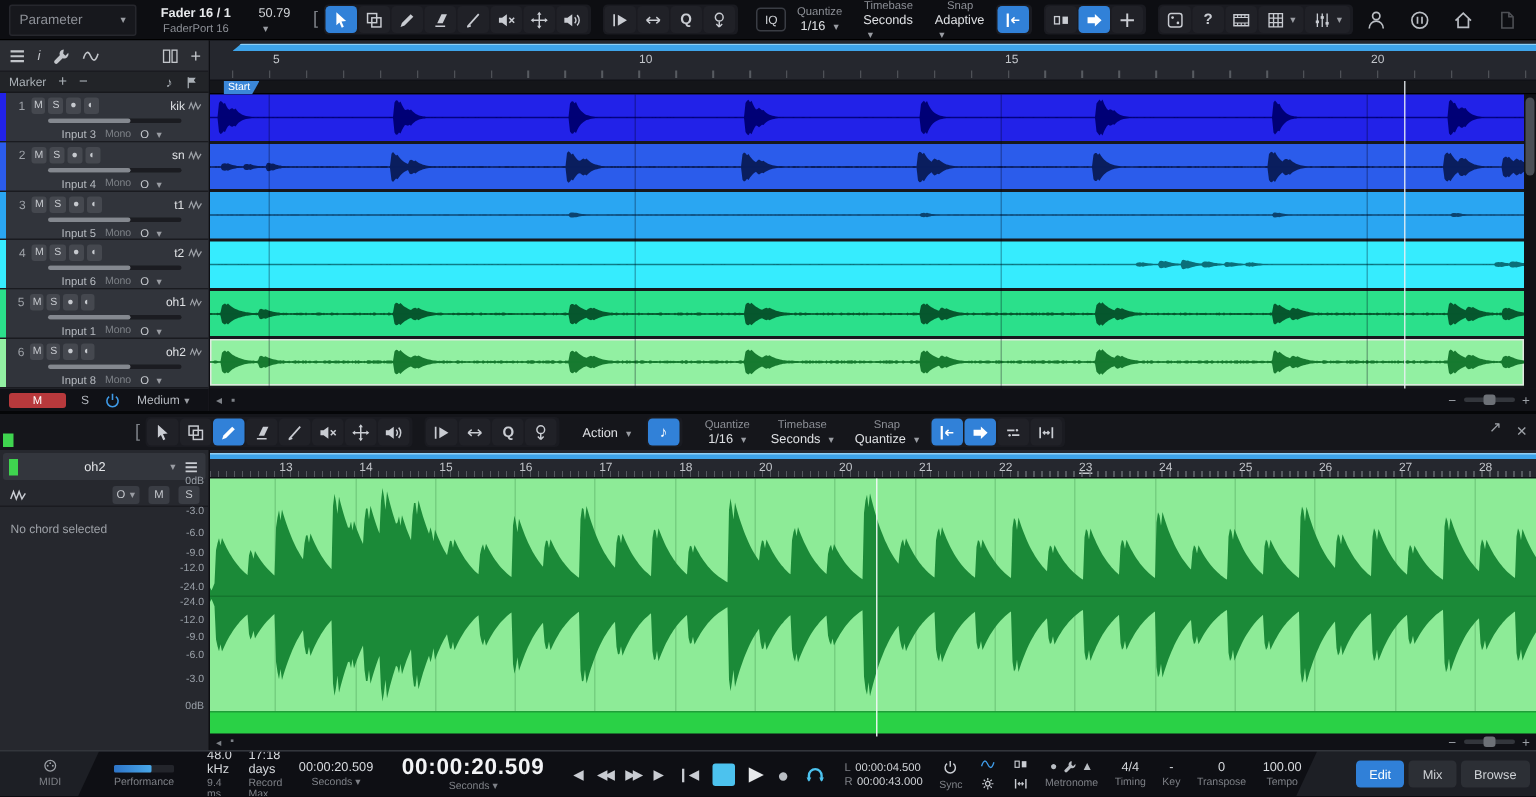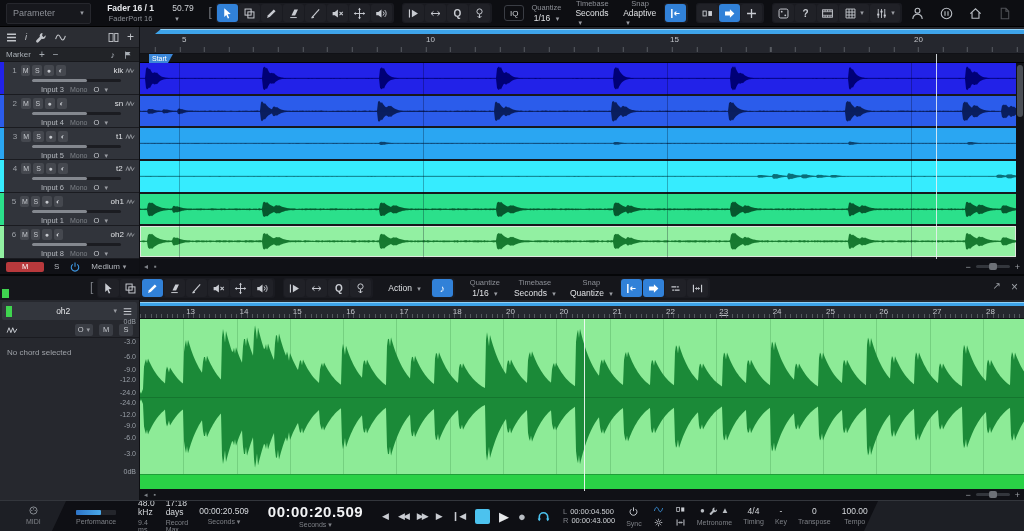--- a/index.html
+++ b/index.html
@@ -1014,14 +1014,19 @@
         <div class="meterbar" style="width:52px;">
             <i style="width:32%"></i>
           </div>
       </div>
       <div id="tp-to
 ggle"></div>
       <div id="tp-toggle">
           <i></i>
         </div>
     </div>
+    <div id="tp-right">
+      <button class="tpbtn active">Edit</button>
+      <button class="tpbtn">Mix</button>
+      <button class="tpbtn">Browse</button>
+    </div>
   </footer>
 </div>
 
 </body></html>

